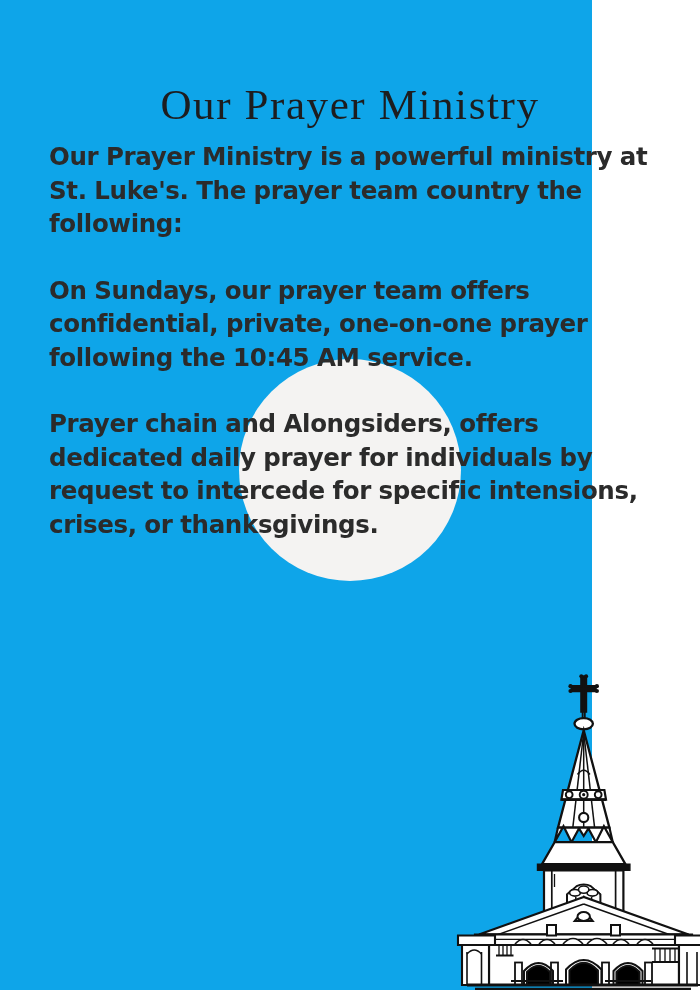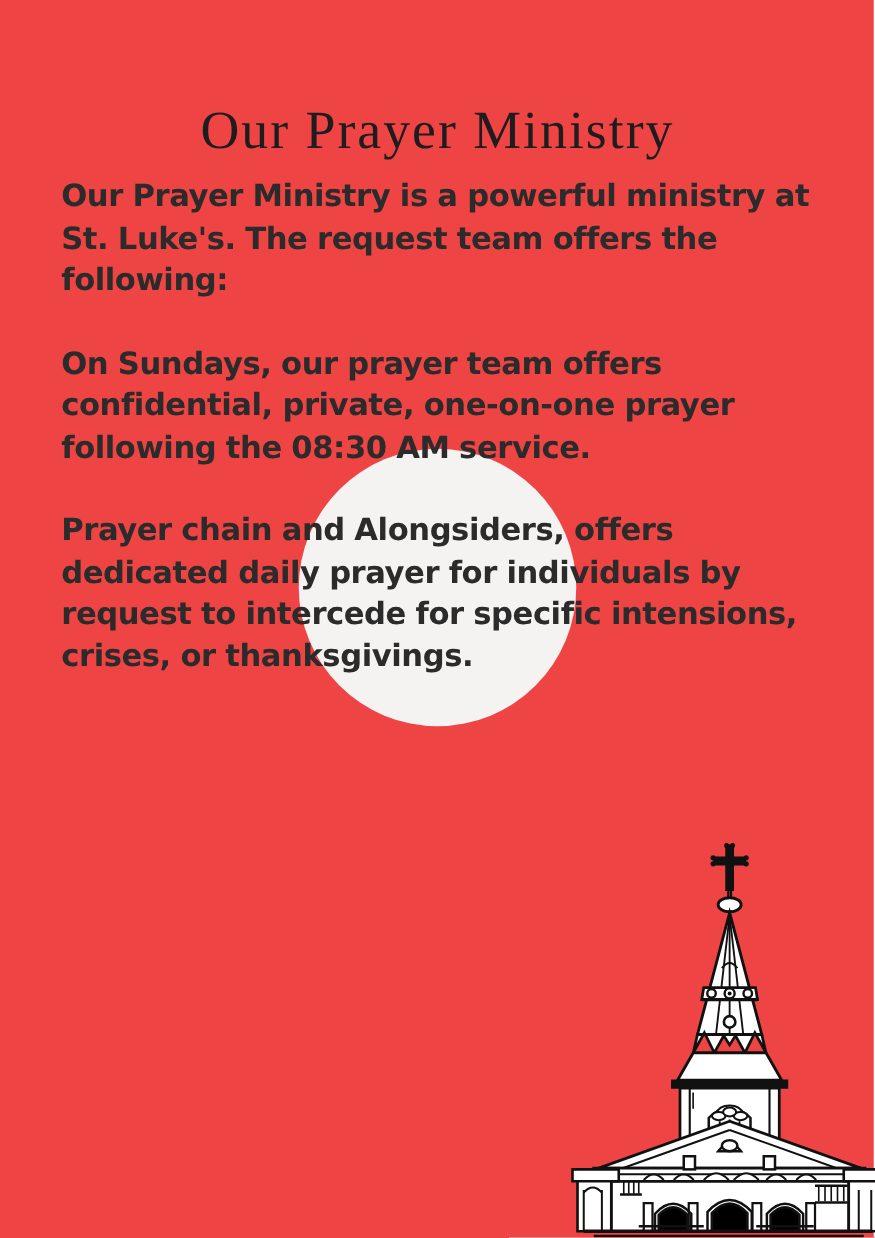--- a/index.html
+++ b/index.html
@@ -11,23 +11,23 @@
     height: 990px;
     background: #ffffff;
     font-family: "Liberation Sans", sans-serif;
     position: relative;
     overflow: hidden;
   }
 
   #page {
     position: absolute;
     inset: 0;
-    width: 699px;
+    width: 592px;
     height: 990px;
-    background: #ef4444;
+    background: #0ea5e9;
   }
 
   
   #watermark {
     position: absolute;
     left: 239px;
     top: 359px;
     width: 222px;
     height: 222px;
     border-radius: 50%;
@@ -83,22 +83,22 @@
 </head>
 <body>
 
 <div id="page">
 
   <div id="watermark"></div>
 
   <h1 id="page-title">Our Prayer Ministry</h1>
 
   <div id="body-copy">
-    <p class="para">Our Prayer Ministry is a powerful ministry at St. Luke's. The request team offers the following:</p>
-    <p class="para">On Sundays, our prayer team offers confidential, private, one-on-one prayer following the 08:30 AM service.</p>
+    <p class="para">Our Prayer Ministry is a powerful ministry at St. Luke's. The prayer team country the following:</p>
+    <p class="para">On Sundays, our prayer team offers confidential, private, one-on-one prayer following the 10:45 AM service.</p>
     <p class="para">Prayer chain and Alongsiders, offers dedicated daily prayer for individuals by request to intercede for specific intensions, crises, or thanksgivings.</p>
   </div>
 
   <div id="church-illustration">
     <svg width="250" height="317" viewBox="0 0 250 317" xmlns="http://www.w3.org/2000/svg">
       <g fill="none" stroke="#111111" stroke-width="2.1" stroke-linejoin="miter" stroke-linecap="butt">
 
         <g stroke-width="2.4" fill="#111111">
           <path d="M126.4 3.5 h4.6 v9.8 h9.6 v4.8 h-9.6 v20.4 h-4.6 v-20.4 h-9.6 v-4.8 h9.6 z"></path>
         </g>

